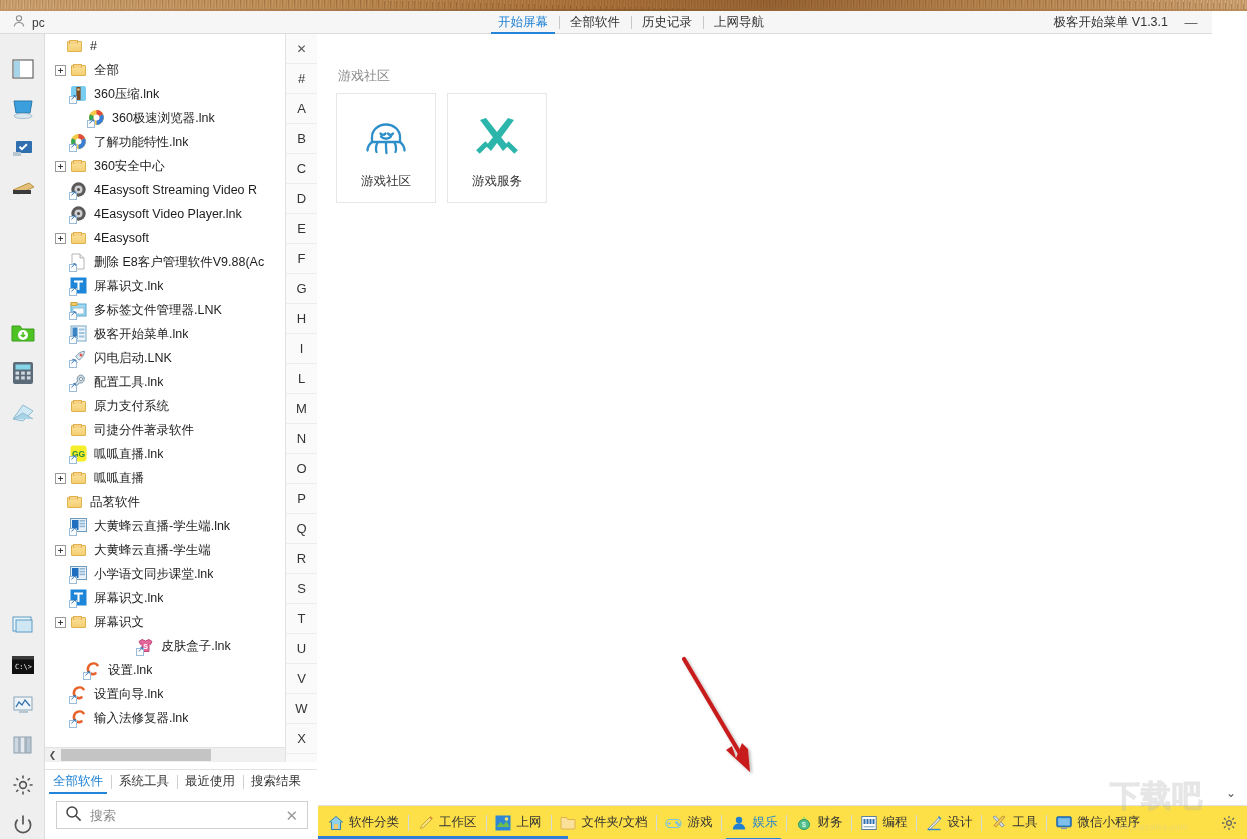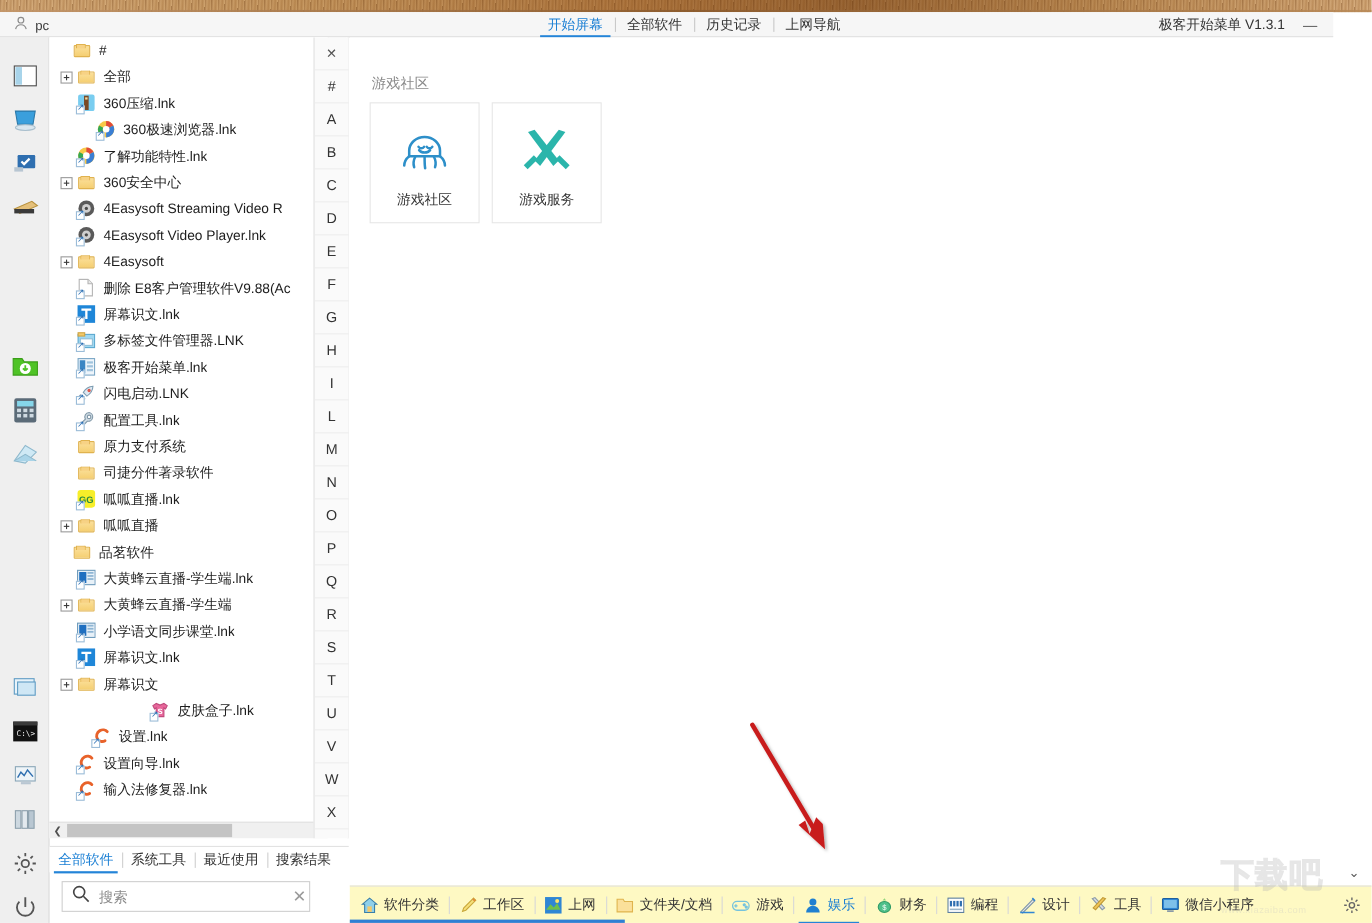--- a/index.html
+++ b/index.html
@@ -177,21 +177,21 @@
     height: 24px; display: flex; align-items: center; white-space: nowrap;
   }
   .lb-tab + .lb-tab::before {
     content:""; position:absolute; left:0; top:5px; bottom:5px; width:1px; background:#cfcfcf;
   }
   .lb-tab.active { color: #1a7fd4; }
   .lb-tab.active::after {
     content:""; position:absolute; left:4px; right:4px; bottom:0; height:2px; background:#2484d8;
   }
   .searchbox {
-    position: absolute; left: 56px; top: 801px; width: 226px; height: 28px;
+    position: absolute; left: 56px; top: 801px; width: 252px; height: 28px;
     border: 1px solid #cfcfcf; background: #fff;
     display: flex; align-items: center;
   }
   .searchbox .mag { margin-left: 8px; margin-right: 8px; }
   .searchbox input {
     flex: 1; border: none; outline: none; font-size: 13px; color: #333;
     font-family: "Liberation Sans", sans-serif; background: transparent;
   }
   .searchbox input::placeholder { color: #8a8a8a; }
   .searchbox .clr {
@@ -214,21 +214,21 @@
   }
   .tile .tico { height: 62px; display: flex; align-items: center; justify-content: center; }
   .tile .tlbl { font-size: 12.5px; color: #333; margin-top: 4px; }
 
   
   .arrow-anno { position: absolute; left: 670px; top: 645px; pointer-events: none; }
 
   
   .taskbar {
     position: absolute; left: 318px; top: 805px; width: 929px; height: 34px;
-    background: #fef9c3; border-top: 1px solid #e0e0e0;
+    background: #fde047; border-top: 1px solid #e0e0e0;
     display: flex; align-items: center;
   }
   .tb-item {
     position: relative; height: 34px; display: flex; align-items: center;
     gap: 5px; padding: 0 9px; font-size: 12.5px; color: #333; white-space: nowrap;
   }
   .tb-item + .tb-item::before {
     content:""; position:absolute; left:0; top:9px; bottom:9px; width:1px; background:#d8d8d8;
   }
   .tb-item.active { color: #1a7fd4; }

